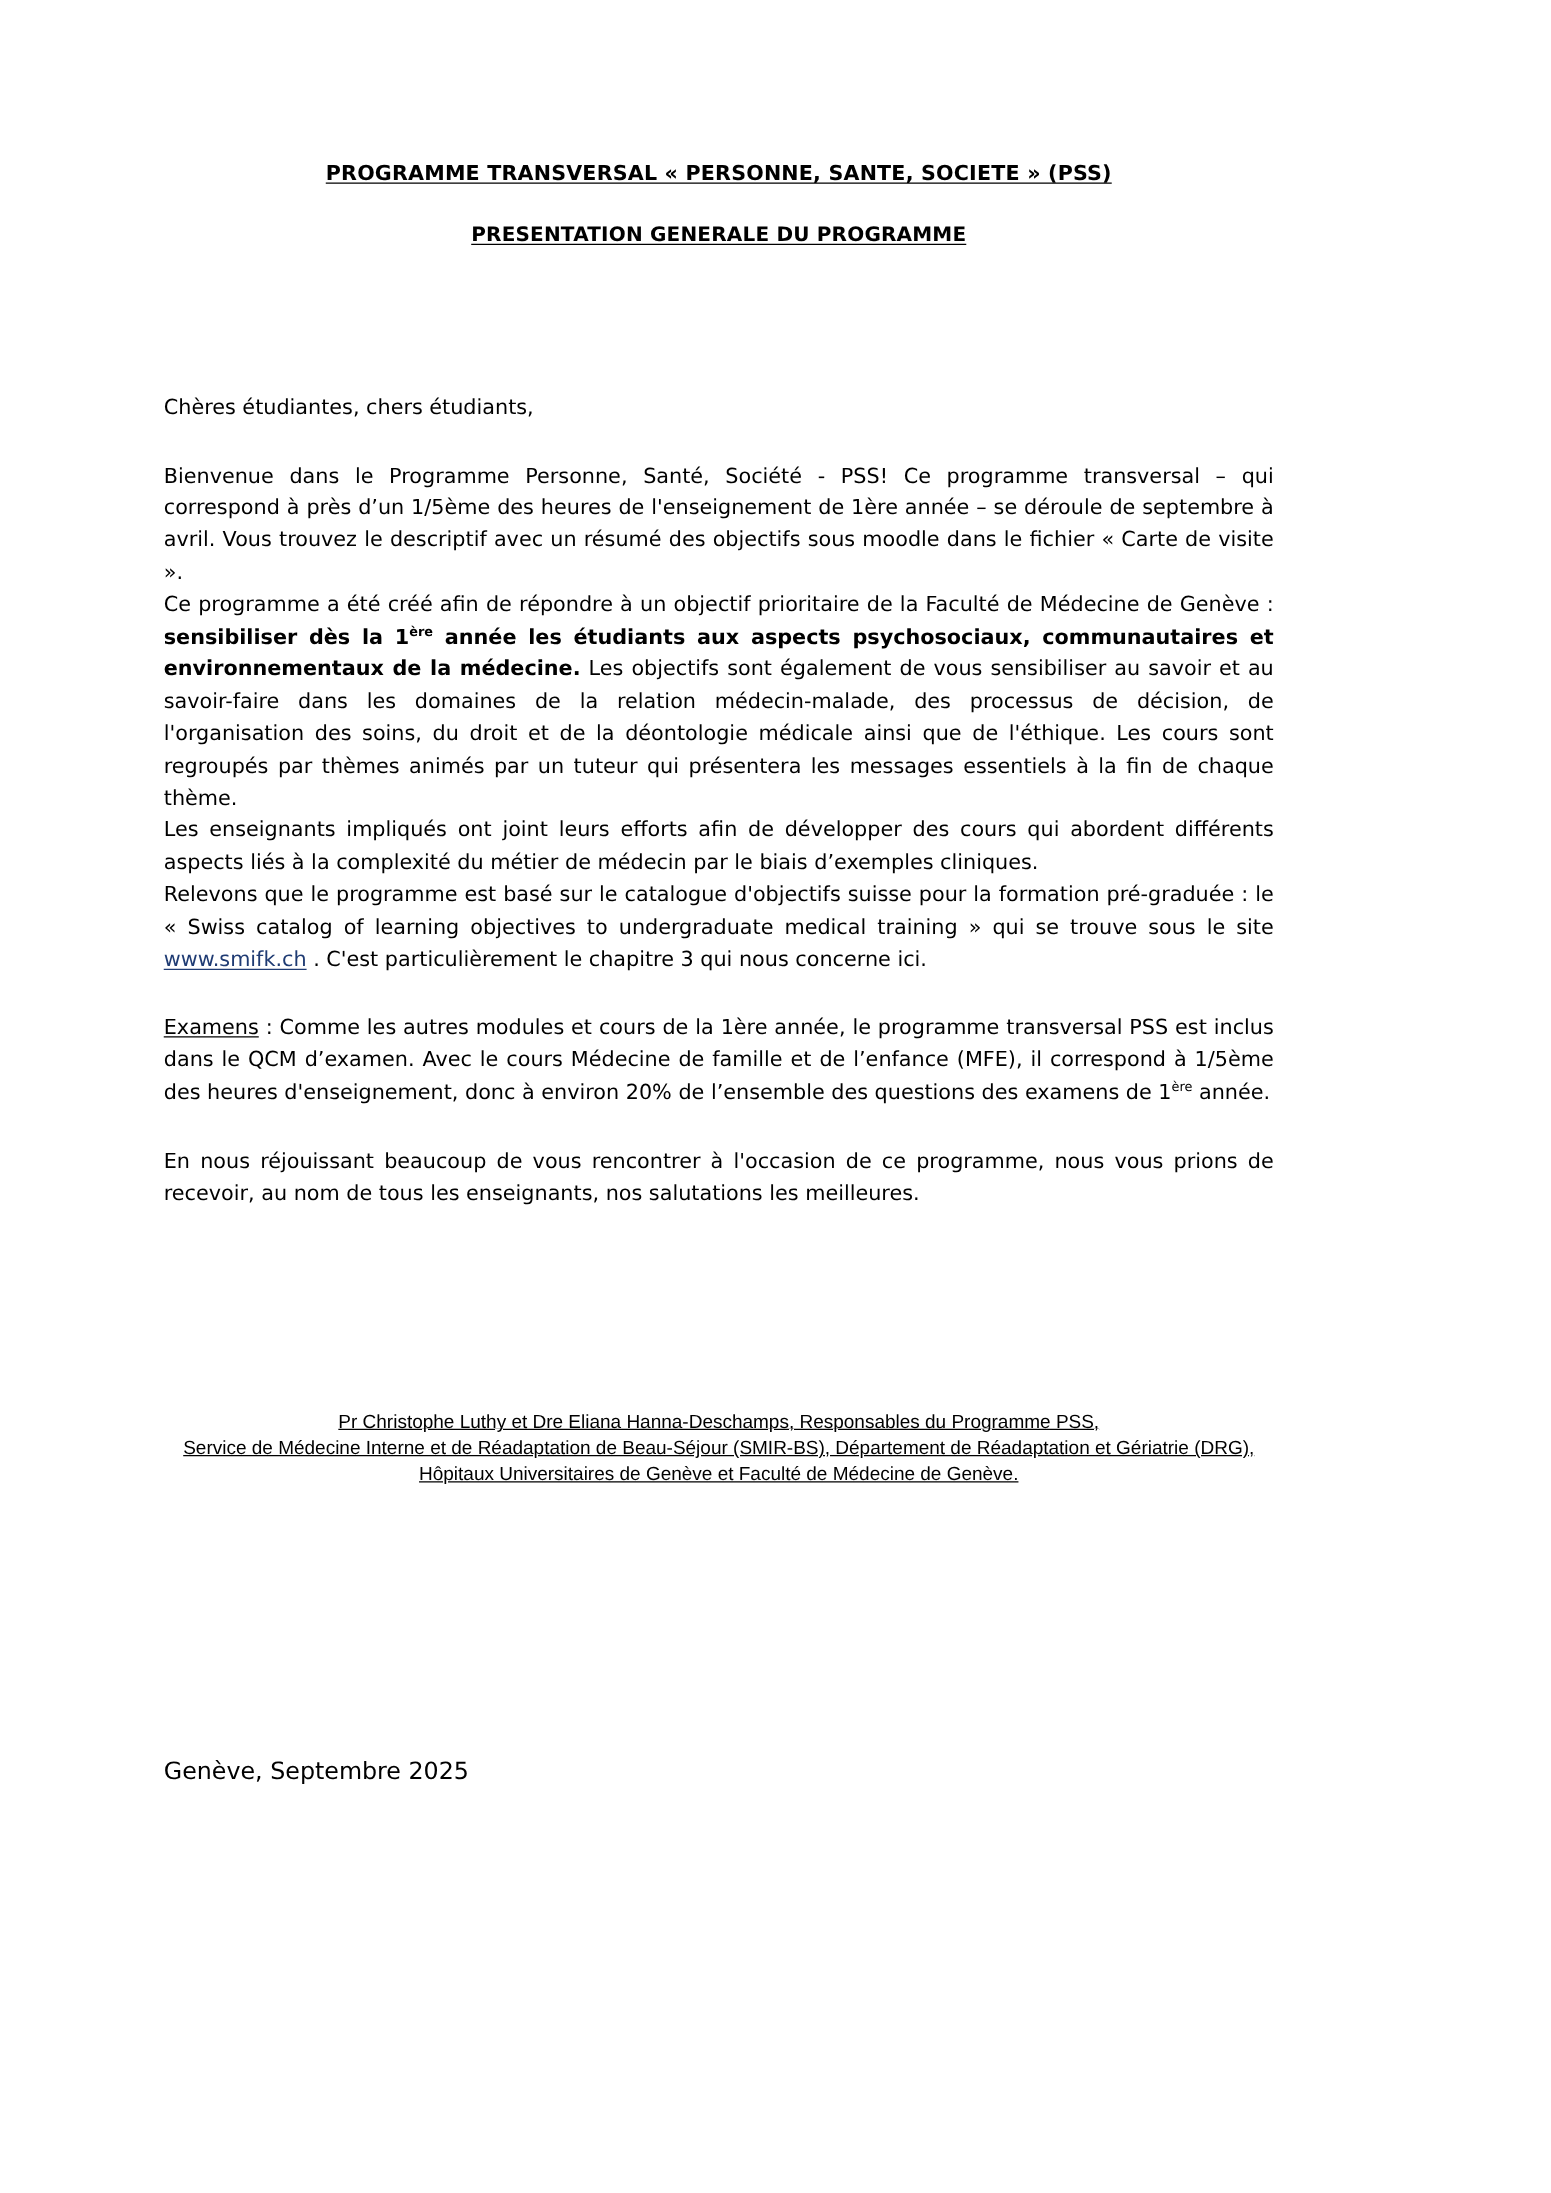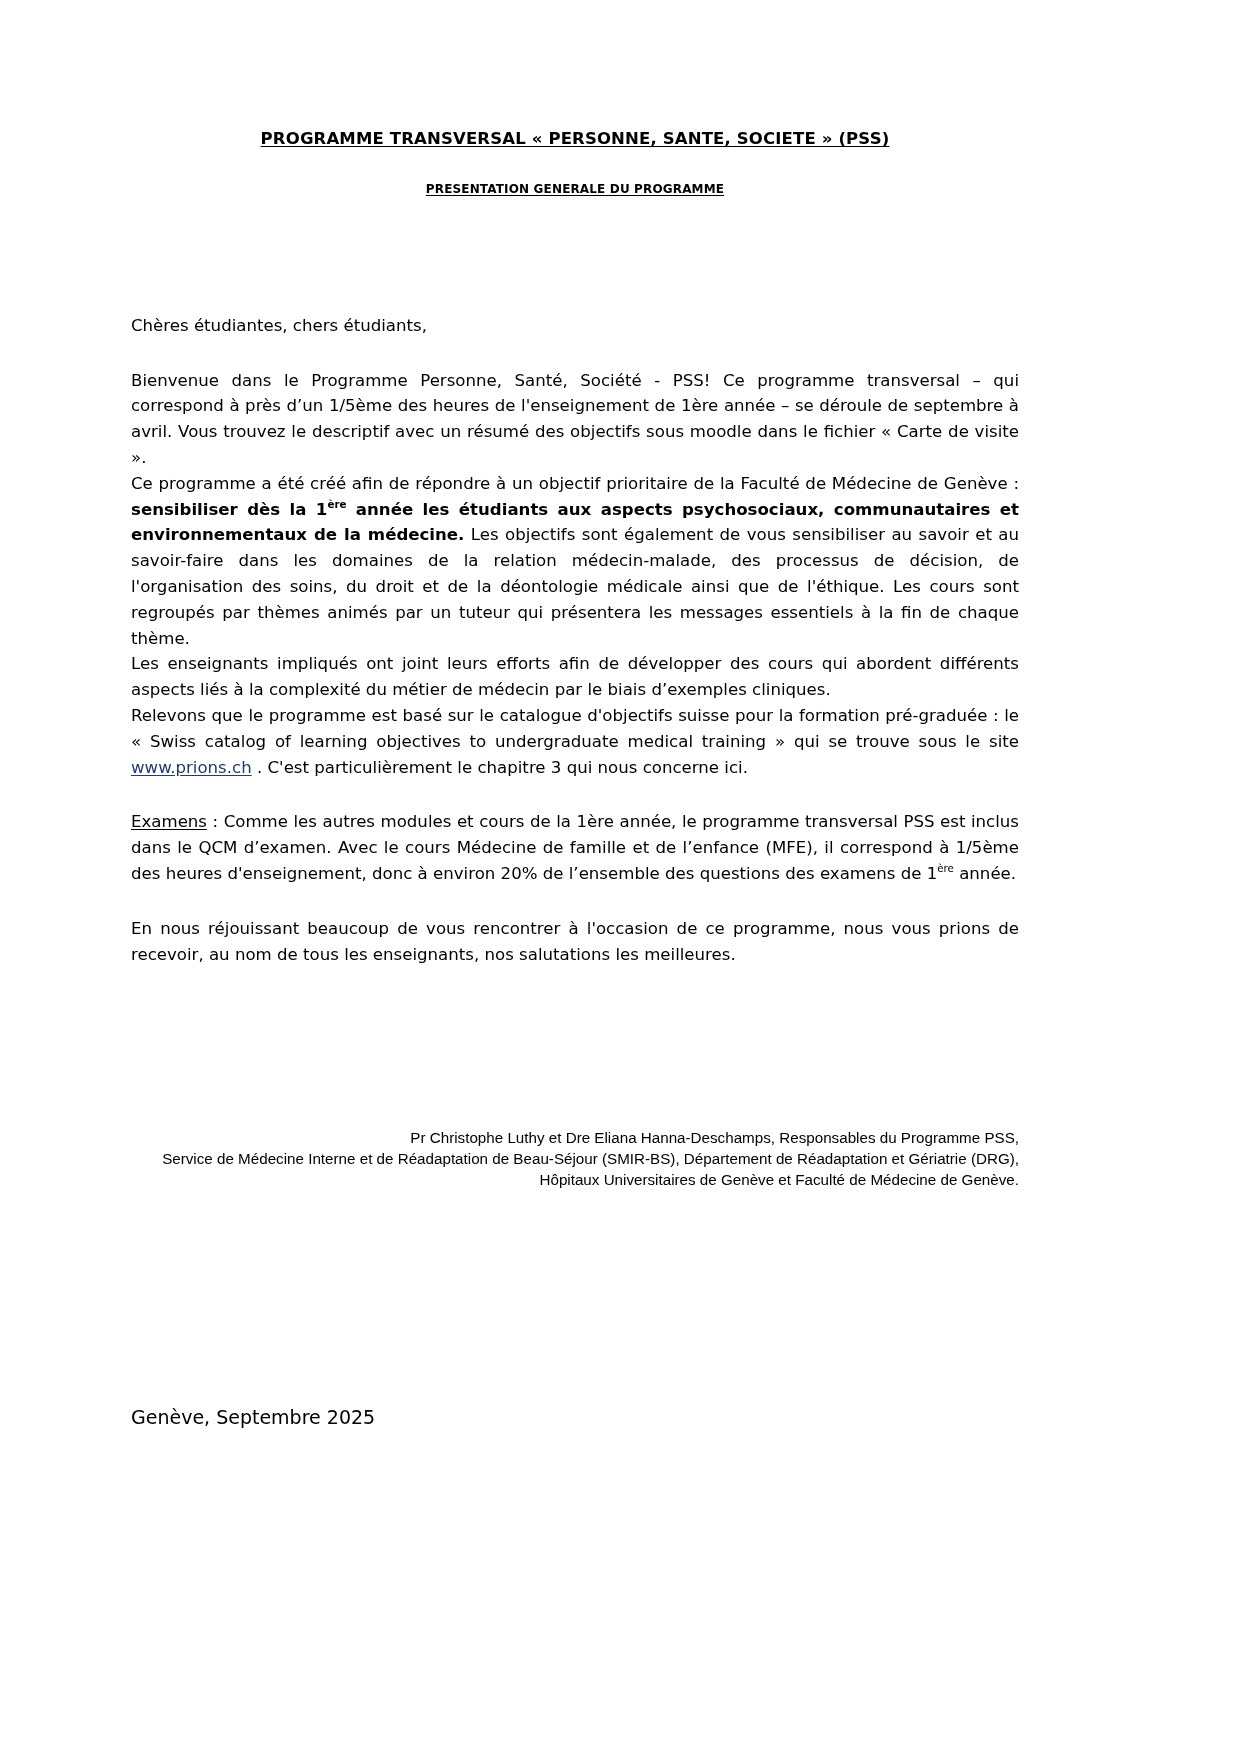--- a/index.html
+++ b/index.html
@@ -43,21 +43,21 @@
   }
   .doc-title span.u {
     text-decoration: underline;
     text-underline-offset: 2px;
   }
   .doc-subtitle-wrap {
     text-align: center;
     padding-top: 29px;
   }
   .doc-subtitle {
-    font-size: 12px;
+    font-size: 16px;
     font-weight: bold;
     letter-spacing: 0.15px;
     text-decoration: underline;
     text-underline-offset: 2px;
   }
 
   
   .body-text {
     font-size: 16.6px;
     line-height: 25.8px;
@@ -89,21 +89,22 @@
     text-decoration: underline;
     text-underline-offset: 2px;
   }
 
   
   .signature {
     margin-top: 160px;
     font-family: "Liberation Sans", sans-serif;
     font-size: 15.2px;
     line-height: 21px;
-    text-align: right;
+    text-align: center;
+    text-decoration: underline;
   }
   .signature div { white-space: normal; }
 
   
   .footer-date {
     margin-top: 215px;
     font-size: 19px;
     line-height: 25px;
     text-align: left;
   }
@@ -123,21 +124,21 @@
     </div>
 
     <p class="body-text salutation">Chères étudiantes, chers étudiants,</p>
 
     <p class="body-text para">Bienvenue dans le Programme Personne, Santé, Société - PSS! Ce programme transversal – qui correspond à près d’un 1/5ème des heures de l'enseignement de 1ère année – se déroule de septembre à avril. Vous trouvez le descriptif avec un résumé des objectifs sous moodle dans le fichier « Carte de visite ».</p>
 
     <p class="body-text para-tight"><span>Ce programme a été créé afin de répondre à un objectif prioritaire de la Faculté de Médecine de Genève : </span><b><span>sensibiliser dès la 1</span><sup>ère</sup><span> année les étudiants aux aspects psychosociaux, communautaires et environnementaux de la médecine.</span></b><span> Les objectifs sont également de vous sensibiliser au savoir et au savoir-faire dans les domaines de la relation médecin-malade, des processus de décision, de l'organisation des soins, du droit et de la déontologie médicale ainsi que de l'éthique. Les cours sont regroupés par thèmes animés par un tuteur qui présentera les messages essentiels à la fin de chaque thème.</span></p>
 
     <p class="body-text para-tight">Les enseignants impliqués ont joint leurs efforts afin de développer des cours qui abordent différents aspects liés à la complexité du métier de médecin par le biais d’exemples cliniques.</p>
 
-    <p class="body-text para-tight"><span>Relevons que le programme est basé sur le catalogue d'objectifs suisse pour la formation pré-graduée : le « Swiss catalog of learning objectives to undergraduate medical training » qui se trouve sous le site </span><span class="link">www.prions.ch</span><span> . C'est particulièrement le chapitre 3 qui nous concerne ici.</span></p>
+    <p class="body-text para-tight"><span>Relevons que le programme est basé sur le catalogue d'objectifs suisse pour la formation pré-graduée : le « Swiss catalog of learning objectives to undergraduate medical training » qui se trouve sous le site </span><span class="link">www.smifk.ch</span><span> . C'est particulièrement le chapitre 3 qui nous concerne ici.</span></p>
 
     <p class="body-text para"><span class="ul-bold">Examens</span><span> : Comme les autres modules et cours de la 1ère année, le programme transversal PSS est inclus dans le QCM d’examen. Avec le cours Médecine de famille et de l’enfance (MFE), il correspond à 1/5ème des heures d'enseignement, donc à environ 20% de l’ensemble des questions des examens de 1</span><sup>ère</sup><span> année.</span></p>
 
     <p class="body-text para">En nous réjouissant beaucoup de vous rencontrer à l'occasion de ce programme, nous vous prions de recevoir, au nom de tous les enseignants, nos salutations les meilleures.</p>
 
     <div class="signature">
       <div>Pr Christophe Luthy et Dre Eliana Hanna-Deschamps, Responsables du Programme PSS,</div>
       <div>Service de Médecine Interne et de Réadaptation de Beau-Séjour (SMIR-BS), Département de Réadaptation et Gériatrie (DRG), Hôpitaux Universitaires de Genève et Faculté de Médecine de Genève.</div>
     </div>
 

